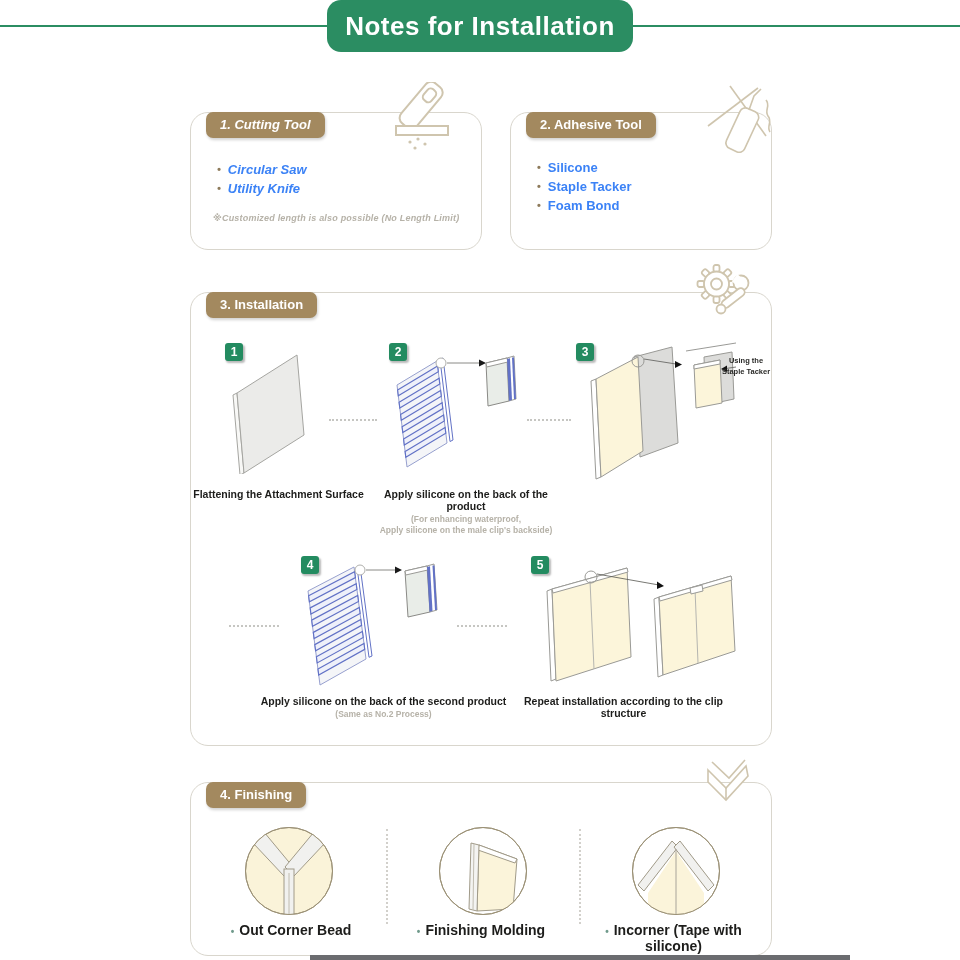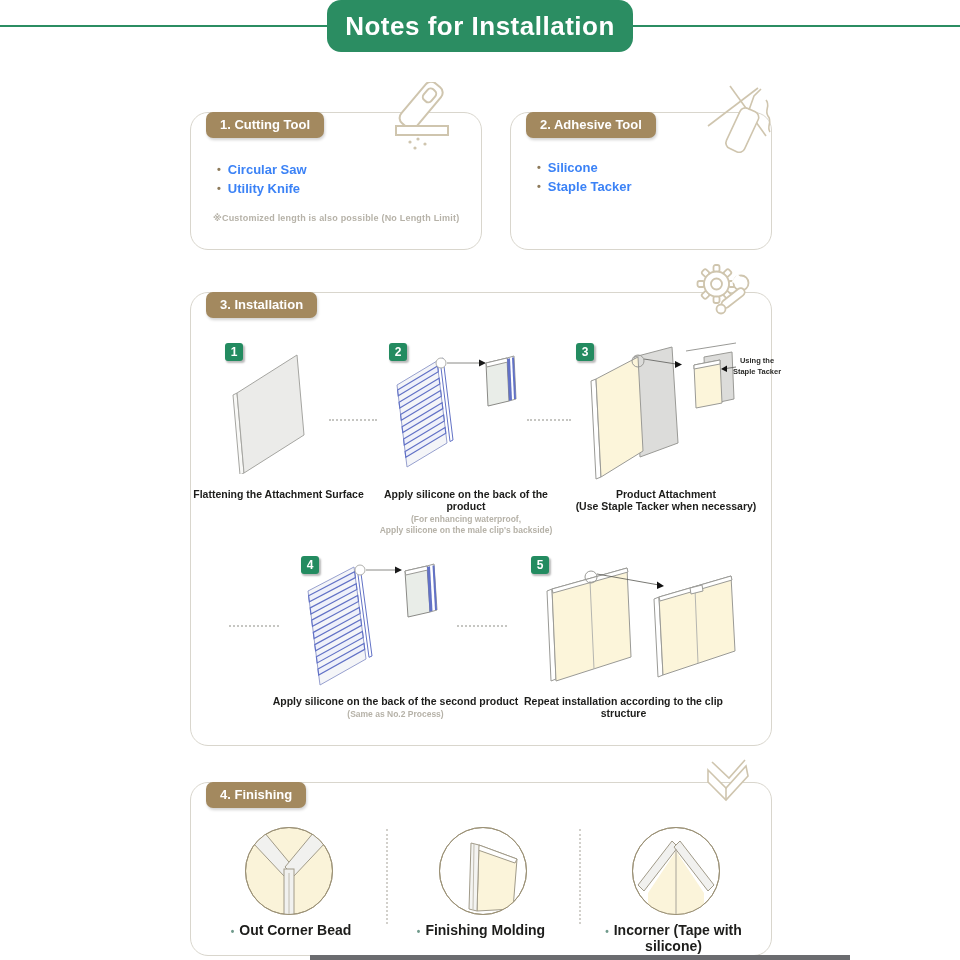--- a/index.html
+++ b/index.html
@@ -23,39 +23,39 @@
   .tool-list li::before{content:"•";color:#8d7a5a;font-size:11px;margin-right:7px;vertical-align:1px;}
   .note{position:absolute;left:22px;font-size:9px;font-weight:600;color:#b6b2a8;letter-spacing:.2px;}
   
   .step-num{position:absolute;width:18px;height:18px;background:#238b60;color:#fff;
     font-size:12px;font-weight:bold;display:flex;align-items:center;justify-content:center;
     border-radius:3px;box-shadow:1.5px 2px 2px rgba(0,0,0,.28);}
   .dotline{position:absolute;border-top:2px dotted #c6c6c2;}
   .vdots{position:absolute;border-left:2px dotted #d2d0cb;}
   .cap{position:absolute;text-align:center;font-size:10.5px;font-weight:bold;color:#1d1d1b;line-height:12px;}
   .cap-sub{font-size:8.5px;font-weight:600;color:#b6b2a8;line-height:11px;margin-top:2px;}
-  .annotation{position:absolute;font-size:7.5px;font-weight:bold;color:#2a2a28;line-height:11px;text-align:center;padding-left:11px;}
+  .annotation{position:absolute;font-size:7.5px;font-weight:bold;color:#2a2a28;line-height:11px;text-align:center;}
   .gfx{position:absolute;}
   
   .fin-label{position:absolute;text-align:center;font-size:14px;font-weight:bold;color:#1d1d1b;}
   .fin-label .bdot::before{content:"•";color:#6f9a8b;font-size:10px;margin-right:5px;}
   .bottom-bar{position:absolute;left:310px;top:955px;width:540px;height:5px;background:#6b6c70;}
   svg{display:block;}
 </style>
 </head>
 <body>
 
 <div id="canvas">
 
   <div class="hline"></div>
   <div class="badge">
     <span>Notes for Installation</span>
   </div>
 
-  <div class="box" style="left:190px;top:112px;width:290px;height:136px;">
+  <div class="box" style="left:190px;top:112px;width:290px;height:136px;font-style:italic;">
     <div class="sec-label">1. Cutting Tool</div>
     <ul class="tool-list" style="top:47px;">
       <li>Circular Saw</li>
       <li>Utility Knife</li>
     </ul>
     <div class="note" style="top:100px;">※Customized length is also possible (No Length Limit)</div>
   </div>
 
   <svg class="gfx" style="left:372px;top:82px;" width="90" height="74" viewBox="0 0 90 74">
     <g fill="#fff" stroke="#cfc5ae" stroke-width="2">
@@ -71,20 +71,21 @@
       <circle cx="53" cy="62" r="1.6"></circle>
         <circle cx="43" cy="66" r="1.6"></circle>
     </g>
   </svg>
 
   <div class="box" style="left:510px;top:112px;width:260px;height:136px;">
     <div class="sec-label">2. Adhesive Tool</div>
     <ul class="tool-list" style="top:45px;">
       <li>Silicone</li>
       <li>Staple Tacker</li>
+      <li>Foam Bond</li>
     </ul>
   </div>
 
   <svg class="gfx" style="left:700px;top:84px;" width="80" height="76" viewBox="0 0 80 76">
     <g fill="none" stroke="#cfc5ae" stroke-width="1.6">
       <line x1="8" y1="42" x2="58" y2="4"></line>
       <line x1="30" y1="2" x2="66" y2="52"></line>
       <rect x="23" y="22" width="20" height="44" rx="6" fill="#fff" transform="rotate(25 33 66)"></rect>
       <polyline points="49,26 54,12 61,5" fill="none"></polyline>
       <path d="M66,16 c5,6 -2,10 2,16 c5,6 -2,10 2,16" fill="none"></path>
@@ -145,24 +146,20 @@
     </div>
 
     <div class="cap" style="left:0;top:195px;width:175px;">
       <div>Flattening the Attachment Surface</div>
     </div>
     <div class="cap" style="left:175px;top:195px;width:200px;">
       <div>Apply silicone on the back of the product</div>
       <div class="cap-sub">(For enhancing waterproof,</div>
       <div class="cap-sub" style="margin-top:0;">Apply silicone on the male clip's backside)</div>
     </div>
-    <div class="cap" style="left:370px;top:195px;width:210px;">
-      <div>Product Attachment</div>
-      <div>(Use Staple Tacker when necessary)</div>
-    </div>
 
     <div class="dotline" style="left:38px;top:332px;width:50px;"></div>
     <div class="step-num" style="left:110px;top:263px;">4</div>
     <svg class="gfx" style="left:105px;top:268px;" width="165" height="130" viewBox="0 0 165 130">
       <polygon points="12,30 58,6 70,98 24,124" fill="#f4f5f8" stroke="#97a0cf"></polygon>
       <g fill="#eef0fa" stroke="#6272c6" stroke-width="1.2">
         <polygon points="12.6,34.7 58.6,10.6 59.4,16.6 13.4,40.8"></polygon>
         <polygon points="14.2,46.9 60.2,22.6 60.9,28.5 14.9,53"></polygon>
         <polygon points="15.7,59.1 61.7,34.5 62.5,40.5 16.5,65.3"></polygon>
         <polygon points="17.3,71.4 63.3,46.5 64.1,52.5 18.1,77.5"></polygon>
@@ -191,21 +188,21 @@
       <circle cx="50" cy="18" r="6" fill="none" stroke="#9a9a96"></circle>
       <line x1="56" y1="15" x2="118" y2="26" stroke="#55554f" stroke-width="0.8"></line>
       <polygon points="116,22.5 123,27 116,30" fill="#111"></polygon>
       <polygon points="113,40 118,38 122,116 117,118" fill="#fff" stroke="#9a9a96"></polygon>
       <polygon points="118,38 190,17 194,92 122,116" fill="#fcf5da" stroke="#9a9a96"></polygon>
       <polygon points="118,38 190,17 191,21 119,42" fill="#fff" stroke="#9a9a96"></polygon>
       <line x1="154" y1="30" x2="157" y2="104" stroke="#b5b5b0"></line>
       <polygon points="149,29 161,26 162,32 150,35" fill="#fff" stroke="#9a9a96"></polygon>
     </svg>
 
-    <div class="cap" style="left:72px;top:402px;width:265px;">
+    <div class="cap" style="left:60px;top:402px;width:265px;">
       <div>Apply silicone on the back of the second product</div>
       <div class="cap-sub">(Same as No.2 Process)</div>
     </div>
     <div class="cap" style="left:320px;top:402px;width:225px;">
       <div>Repeat installation according to the clip structure</div>
     </div>
   </div>
 
   <svg class="gfx" style="left:692px;top:262px;" width="64" height="64" viewBox="0 0 64 64">
     <g fill="#fff" stroke="#cfc5ae" stroke-width="1.8">

